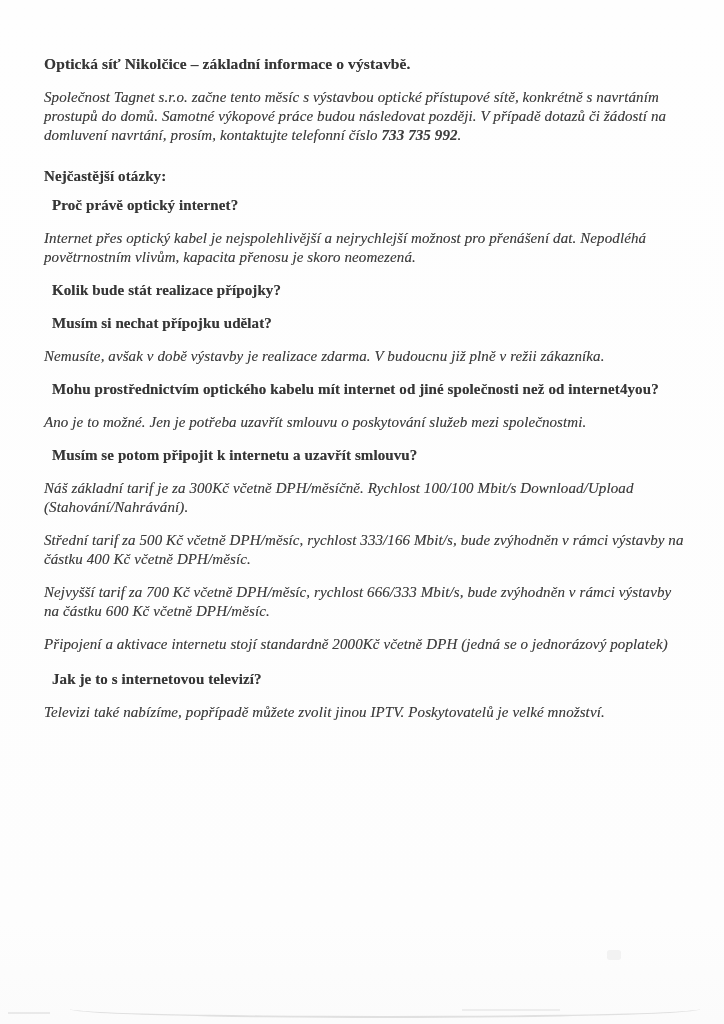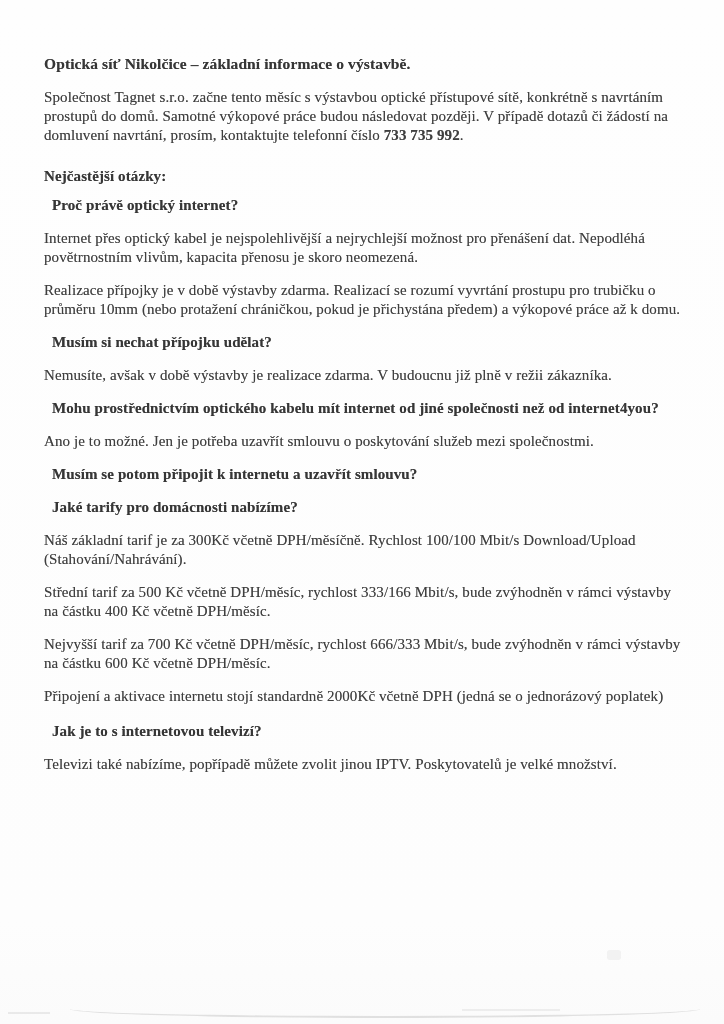--- a/index.html
+++ b/index.html
@@ -27,20 +27,21 @@
     text-shadow: 0 0 0.6px rgba(70,70,70,0.55);
   }
   .doc-title {
     font-weight: 700;
     color: #363636;
     margin: 0 0 15px 0;
     font-size: 15.5px;
   }
   p.body-par {
     margin: 0 0 14px 0;
+    font-style: italic;
   }
   .faq-label {
     font-weight: 700;
     color: #363636;
     margin: 22px 0 10px 0;
   }
   .question {
     font-weight: 700;
     color: #363636;
     margin: 0 0 14px 8px;
@@ -94,39 +95,38 @@
     <p class="body-par"><span>Společnost Tagnet s.r.o. začne tento měsíc s výstavbou optické přístupové sítě, konkrétně s navrtáním prostupů do domů. Samotné výkopové práce budou následovat později. V případě dotazů či žádostí na domluvení navrtání, prosím, kontaktujte telefonní číslo </span><b>733 735 992</b><span>.</span></p>
 
     <p class="faq-label">Nejčastější otázky:</p>
 
     <div class="section">
       <p class="question">Proč právě optický internet?</p>
       <p class="body-par">Internet přes optický kabel je nejspolehlivější a nejrychlejší možnost pro přenášení dat. Nepodléhá povětrnostním vlivům, kapacita přenosu je skoro neomezená.</p>
     </div>
 
     <div class="section">
-      <p class="body-par">Realizace přípojky je v době výstavby zdarma. Realizací se rozumí vyvrtání prostupu pro trubičku o průměru 10mm (nebo protažení chráničkou, pokud je přichystána předem) a výkopové práce až k domu.</p>
+      <p class="question">Kolik bude stát realizace přípojky?</p>
     </div>
 
     <div class="section">
       <p class="question">Musím si nechat přípojku udělat?</p>
       <p class="body-par">Nemusíte, avšak v době výstavby je realizace zdarma. V budoucnu již plně v režii zákazníka.</p>
     </div>
 
     <div class="section">
       <p class="question">Mohu prostřednictvím optického kabelu mít internet od jiné společnosti než od internet4you?</p>
       <p class="body-par">Ano je to možné. Jen je potřeba uzavřít smlouvu o poskytování služeb mezi společnostmi.</p>
     </div>
 
     <div class="section">
       <p class="question">Musím se potom připojit k internetu a uzavřít smlouvu?</p>
     </div>
 
     <div class="section">
-      <p class="question">Jaké tarify pro domácnosti nabízíme?</p>
       <p class="body-par">Náš základní tarif je za 300Kč včetně DPH/měsíčně. Rychlost 100/100 Mbit/s Download/Upload (Stahování/Nahrávání).</p>
       <p class="body-par">Střední tarif za 500 Kč včetně DPH/měsíc, rychlost 333/166 Mbit/s, bude zvýhodněn v rámci výstavby na částku 400 Kč včetně DPH/měsíc.</p>
       <p class="body-par">Nejvyšší tarif za 700 Kč včetně DPH/měsíc, rychlost 666/333 Mbit/s, bude zvýhodněn v rámci výstavby na částku 600 Kč včetně DPH/měsíc.</p>
       <p class="body-par">Připojení a aktivace internetu stojí standardně 2000Kč včetně DPH (jedná se o jednorázový poplatek)</p>
     </div>
 
     <div class="section extra-gap">
       <p class="question">Jak je to s internetovou televizí?</p>
       <p class="body-par">Televizi také nabízíme, popřípadě můžete zvolit jinou IPTV. Poskytovatelů je velké množství.</p>
     </div>

